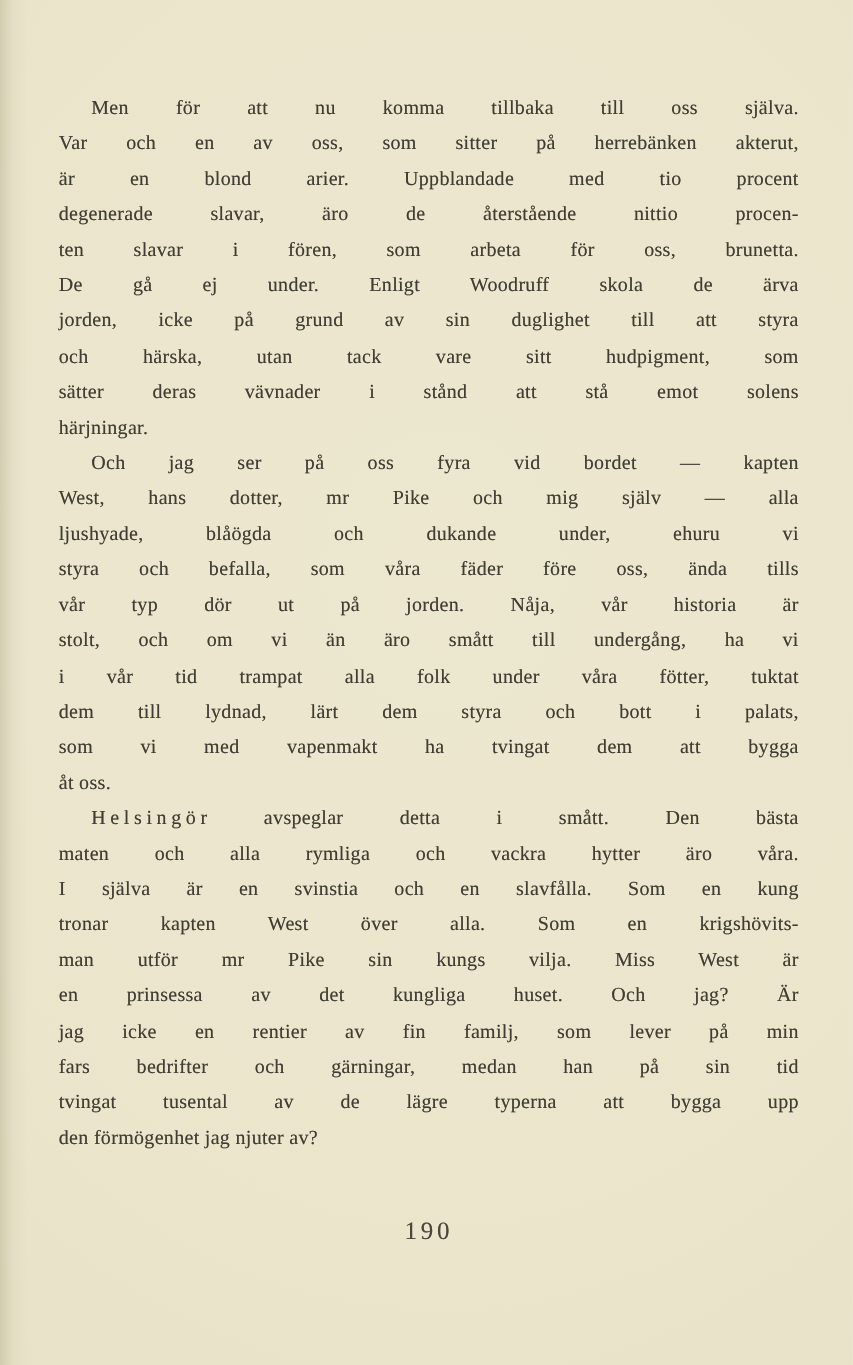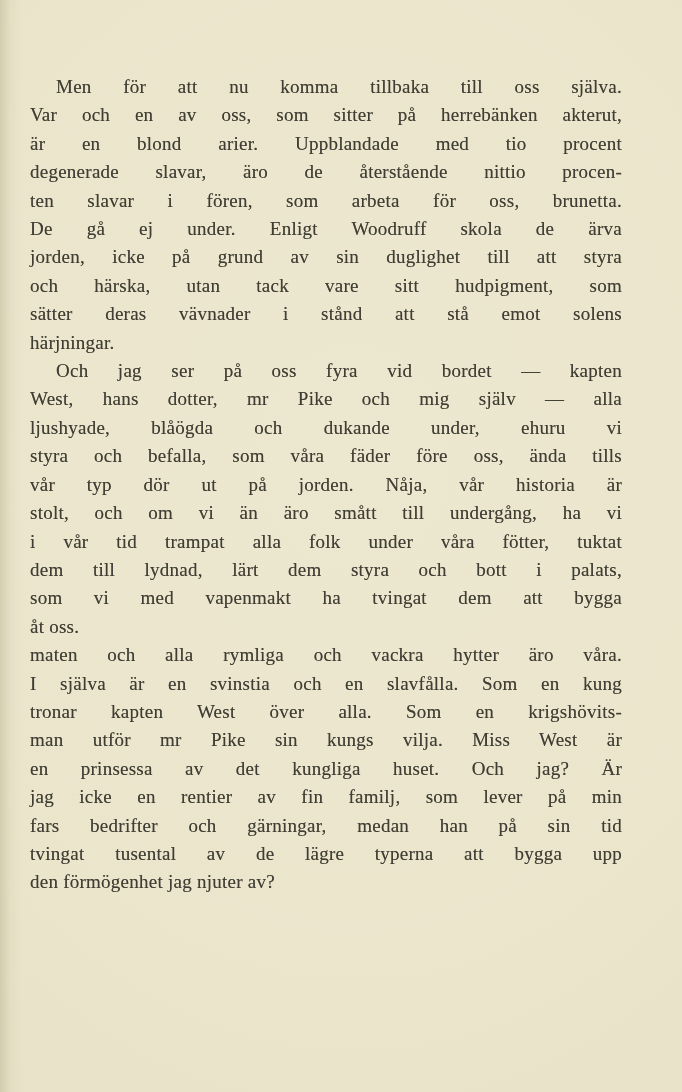--- a/index.html
+++ b/index.html
@@ -17,24 +17,24 @@
   .page {
     position: absolute;
     inset: 0;
     
     background:
       linear-gradient(90deg, rgba(118,108,70,0.20) 0px, rgba(118,108,70,0.05) 10px, rgba(118,108,70,0) 22px),
       radial-gradient(ellipse 120% 90% at 52% 42%, #ece7cf 0%, #eae5cb 55%, #e6e1c5 100%);
   }
   .textblock {
     position: absolute;
-    left: 30px;
+    left: 47px;
     top: 73px;
     width: 592px;
-    font-size: 19px;
+    font-size: 16px;
     line-height: 28.4px;
     color: #403e34;
     letter-spacing: 0.25px;
     text-shadow: 0 0 0.5px rgba(64, 62, 52, 0.55);
   }
   .para { margin: 0; }
   .ln {
     text-align: justify;
     text-align-last: justify;
     white-space: normal;
@@ -86,27 +86,29 @@
       <div class="ln">styra och befalla, som våra fäder före oss, ända tills</div>
       <div class="ln">vår typ dör ut på jorden.  Nåja, vår historia är</div>
       <div class="ln">stolt, och om vi än äro smått till undergång, ha vi</div>
       <div class="ln">i vår tid trampat alla folk under våra fötter, tuktat</div>
       <div class="ln">dem till lydnad, lärt dem styra och bott i palats,</div>
       <div class="ln">som vi med vapenmakt ha tvingat dem att bygga</div>
       <div class="ln last">åt oss.</div>
     </div>
 
     <div class="para">
+      <div class="ln ind">H e l s i n g ö r avspeglar detta i smått.  Den bästa</div>
       <div class="ln">maten och alla rymliga och vackra hytter äro våra.</div>
       <div class="ln">I själva är en svinstia och en slavfålla.  Som en kung</div>
       <div class="ln">tronar kapten West över alla.  Som en krigshövits-</div>
       <div class="ln">man utför mr Pike sin kungs vilja.  Miss West är</div>
       <div class="ln">en prinsessa av det kungliga huset.  Och jag?  Är</div>
       <div class="ln">jag icke en rentier av fin familj, som lever på min</div>
       <div class="ln">fars bedrifter och gärningar, medan han på sin tid</div>
       <div class="ln">tvingat tusental av de lägre typerna att bygga upp</div>
       <div class="ln last">den förmögenhet jag njuter av?</div>
     </div>
 
   </div>
 
+  <div class="pagenum">190</div>
 
 </div>
 
 </body></html>

